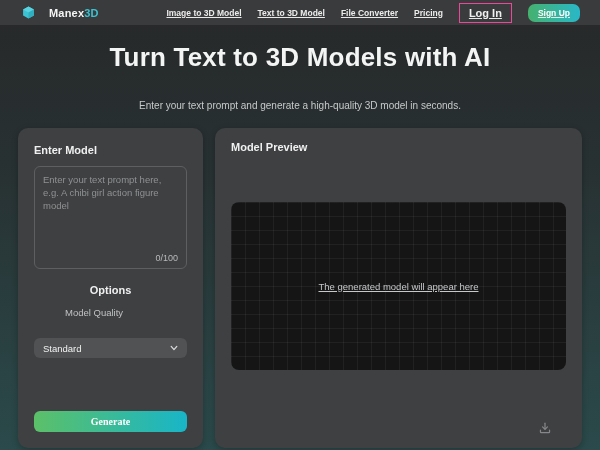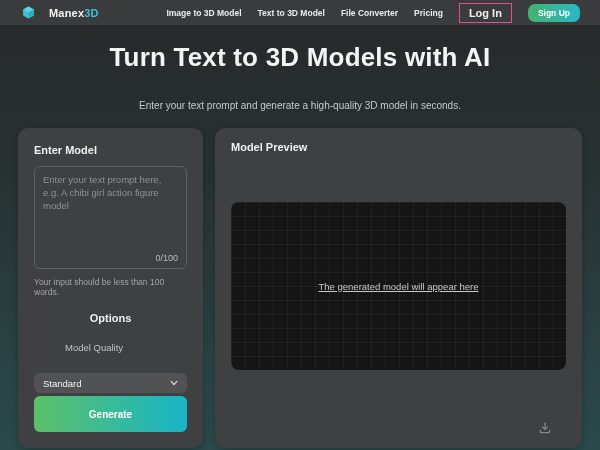--- a/index.html
+++ b/index.html
@@ -16,21 +16,21 @@
     background: #3a3b3c;
     display: flex;
     align-items: center;
     padding: 0 20px 0 22px;
   }
   .logo { display: flex; align-items: center; gap: 14px; cursor: pointer; }
   .logo-cube { width: 13px; height: 13px; display: block; }
   .logo-text { font-size: 11px; font-weight: bold; letter-spacing: .2px; color: #f5f5f5; }
   .logo-text .accent { color: #3cc3d3; }
 
-  .nav { margin-left: auto; display: flex; align-items: center; gap: 16px; }
+  .nav { margin-left: auto; display: flex; align-items: center; gap: 16px; text-decoration: underline; }
   .nav-link { font-size: 8.5px; font-weight: bold; color: #ececec; cursor: pointer; white-space: nowrap; }
   .btn-login {
     font-size: 11px; font-weight: bold; color: #f0f0f0;
     border: 1px solid #ec4899; border-radius: 0;
     padding: 3px 9px; background: transparent; cursor: pointer;
     font-family: inherit;
   }
   .btn-signup {
     font-size: 8.5px; font-weight: bold; color: #ffffff;
     border: none; border-radius: 7px;
@@ -74,38 +74,38 @@
     background: transparent; border: none; outline: none; resize: none;
     font-family: inherit; font-size: 9.5px; line-height: 1.35; color: #e8e8e8;
   }
   .prompt-textarea::placeholder { color: #8f9193; }
   .char-counter {
     position: absolute; right: 8px; bottom: 5px;
     font-size: 9px; color: #b8babc;
   }
   .hint { font-size: 8.5px; color: #a2a4a6; margin-top: 8px; }
   .options-title { margin-top: 15px; text-align: center; }
-  .field-label { font-size: 9.5px; color: #c0c2c4; margin-top: 18px; padding-left: 31px; }
+  .field-label { font-size: 9.5px; color: #c0c2c4; margin-top: 11px; padding-left: 31px; }
   .select {
     margin-top: 20px;
     background: #505254;
     border-radius: 6px;
     height: 20px;
     display: flex; align-items: center; justify-content: space-between;
     padding: 0 9px;
     font-size: 9.5px; color: #f2f2f2;
     cursor: pointer;
   }
   .select .chev { width: 8px; height: 8px; display: block; }
   .btn-generate {
     position: absolute; left: 16px; right: 16px; bottom: 16px;
-    height: 36px; border: none; border-radius: 6px; cursor: pointer;
+    height: 21px; border: none; border-radius: 6px; cursor: pointer;
     background: linear-gradient(90deg, #5cc068 0%, #18b5c8 100%);
     color: #ffffff; font-size: 10px; font-weight: bold;
-    font-family: Liberation Sans, sans-serif;
+    font-family: Liberation Serif, serif;
   }
 
   
   .preview-panel { flex: 1; padding: 13px 16px; display: flex; flex-direction: column; gap: 40px; }
   .grid-area {
     margin-top: 9px;
     height: 232px;
     border-radius: 8px;
     background-color: #151515;
     background-image:
@@ -146,21 +146,20 @@
 </div>
 
 <div class="main">
 
   <div class="panel prompt-panel">
     <div class="panel-title">Enter Model</div>
     <div class="textarea-wrap">
       <textarea class="prompt-textarea" placeholder="Enter your text prompt here, e.g. A chibi girl action figure model" style=""></textarea>
       <span class="char-counter">0/100</span>
     </div>
-    <div class="hint">Your input should be less than 100 words.</div>
     <div class="panel-title options-title">Options</div>
     <div class="field-label">Model Quality</div>
     <div class="select">
       <span>Standard</span>
       <svg class="chev" viewBox="0 0 10 10">
         <path d="M1.5 3 L5 7 L8.5 3" fill="none" stroke="#d8d8d8" stroke-width="1.6" stroke-linecap="round" stroke-linejoin="round"></path>
       </svg>
     </div>
     <button class="btn-generate">Generate</button>
   </div>

